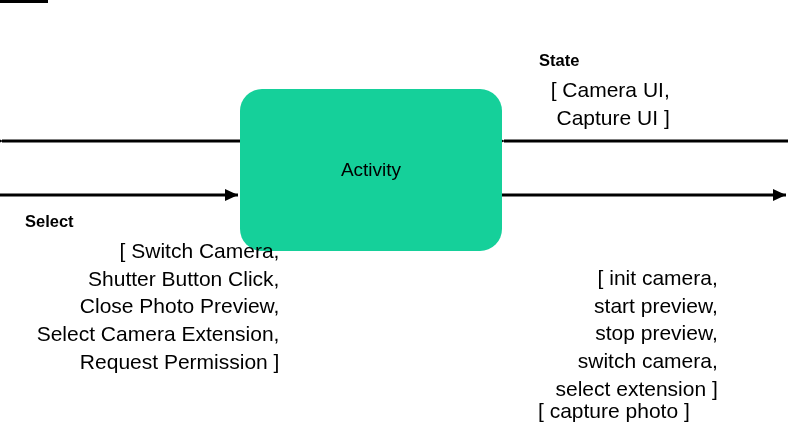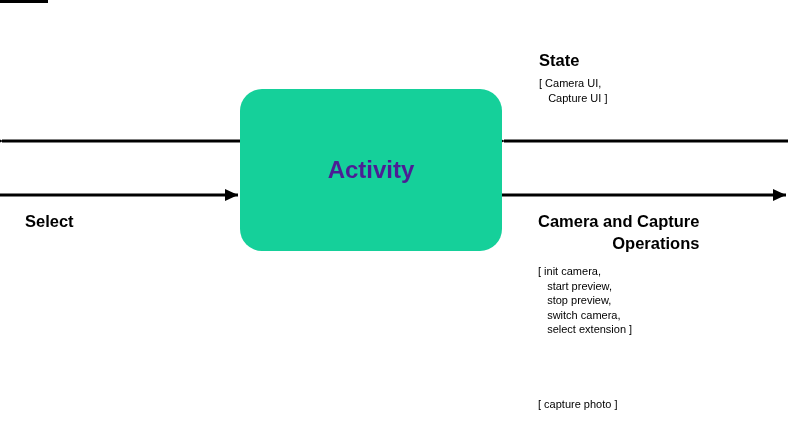--- a/index.html
+++ b/index.html
@@ -30,39 +30,38 @@
     top: 89px;
     width: 262px;
     height: 162px;
     background: #15d09a;
     border-radius: 22px;
     display: flex;
     align-items: center;
     justify-content: center;
   }
   .node-activity .label {
-    color: #4c1d95;
-    font-size: 24px;
+    color: #000000;
+    font-size: 19px;
     font-family: "Liberation Sans", sans-serif;
-    font-weight: bold;
   }
   .txt {
     position: absolute;
     font-family: "Liberation Sans", sans-serif;
     color: #000000;
     white-space: pre;
     line-height: 1.32;
   }
   .hdr {
     font-weight: bold;
     font-size: 16.5px;
-    text-align: right;
   }
   .body-txt {
-    font-size: 11px;
+    font-size: 21px;
+    text-align: right;
   }
   .lbl-update-ui {
     left: 62px;
     top: 112px;
   }
   .lbl-state {
     left: 539px;
     top: 50px;
   }
   .lbl-state-list {
@@ -127,23 +126,26 @@
   <div class="node-activity">
     <span class="label">Activity</span>
   </div>
 
 
   <div class="txt hdr lbl-state">State</div>
   <div class="txt body-txt lbl-state-list">[ Camera UI,
    Capture UI ]</div>
 
   <div class="txt hdr lbl-actions">Select</div>
+  <div class="txt body-txt lbl-actions-list">[ Switch Camera,
+  Shutter Button Click,
+  Close Photo Preview,
+  Select Camera Extension,
+  Request Permission ]</div>
 
-  <div class="txt hdr lbl-ops">Camera and Capture
-Operations</div>
   <div class="txt body-txt lbl-ops-list">[ init camera,
    start preview,
    stop preview,
    switch camera,
    select extension ]</div>
   <div class="txt body-txt lbl-ops-capture">[ capture photo ]</div>
 
 </div>
 
 </body></html>

